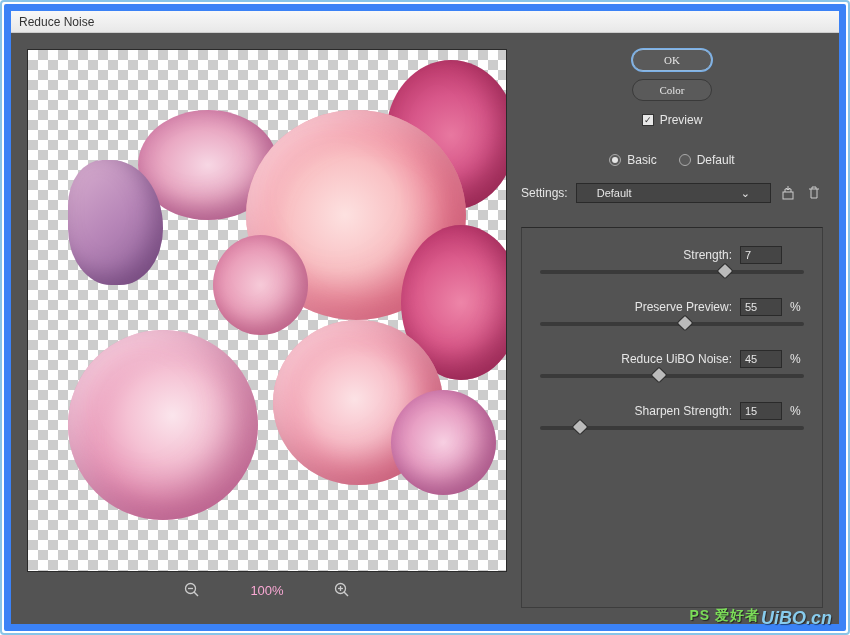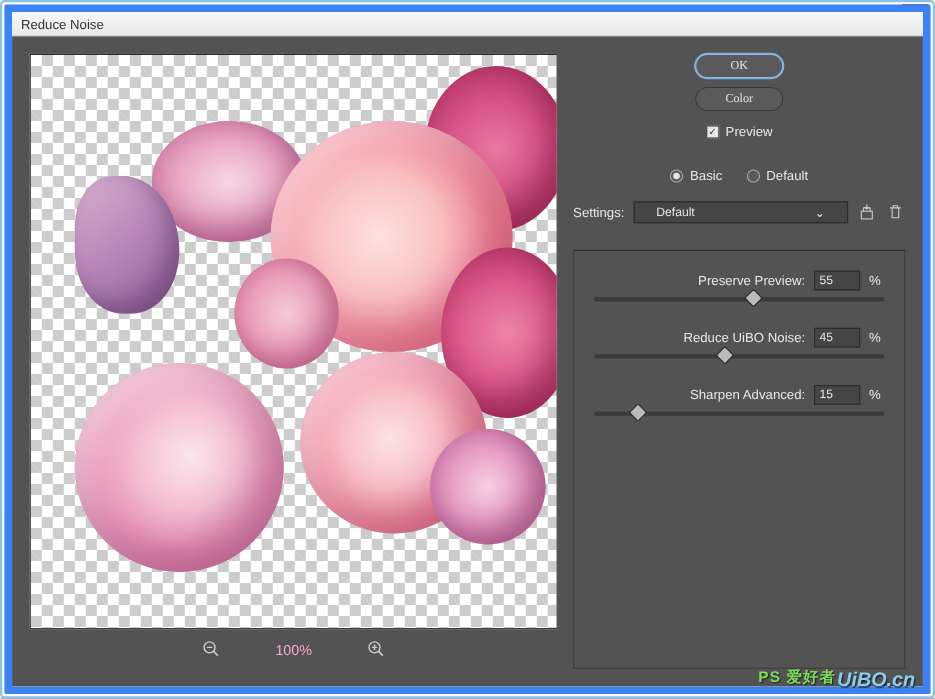--- a/index.html
+++ b/index.html
@@ -140,20 +140,30 @@
         </div>
         <div class="icon-btn">
           <svg width="14" height="16" viewBox="0 0 14 16">
               <path d="M2 4 h10 M4 4 v9 h6 v-9 M5 4 V2 h4 v2" fill="none" stroke="#ccc"></path>
             </svg>
         </div>
       </div>
 
       <div class="panel">
 
+        <div class="slider-group">
+          <div class="slider-label-row">
+            <span>Strength:</span>
+            <input class="input-num" value="7" style="">
+            <span class="pct"></span>
+          </div>
+          <div class="slider-track">
+            <div class="slider-thumb" style="left:70%"></div>
+          </div>
+        </div>
 
         <div class="slider-group">
           <div class="slider-label-row">
             <span>Preserve Preview:</span>
             <input class="input-num" value="55" style="">
             <span class="pct">%</span>
           </div>
           <div class="slider-track">
             <div class="slider-thumb" style="left:55%"></div>
           </div>
@@ -165,21 +175,21 @@
             <input class="input-num" value="45" style="">
             <span class="pct">%</span>
           </div>
           <div class="slider-track">
             <div class="slider-thumb" style="left:45%"></div>
           </div>
         </div>
 
         <div class="slider-group">
           <div class="slider-label-row">
-            <span>Sharpen Advanced:</span>
+            <span>Sharpen Strength:</span>
             <input class="input-num" value="15" style="">
             <span class="pct">%</span>
           </div>
           <div class="slider-track">
             <div class="slider-thumb" style="left:15%"></div>
           </div>
         </div>
 
 
       </div>

